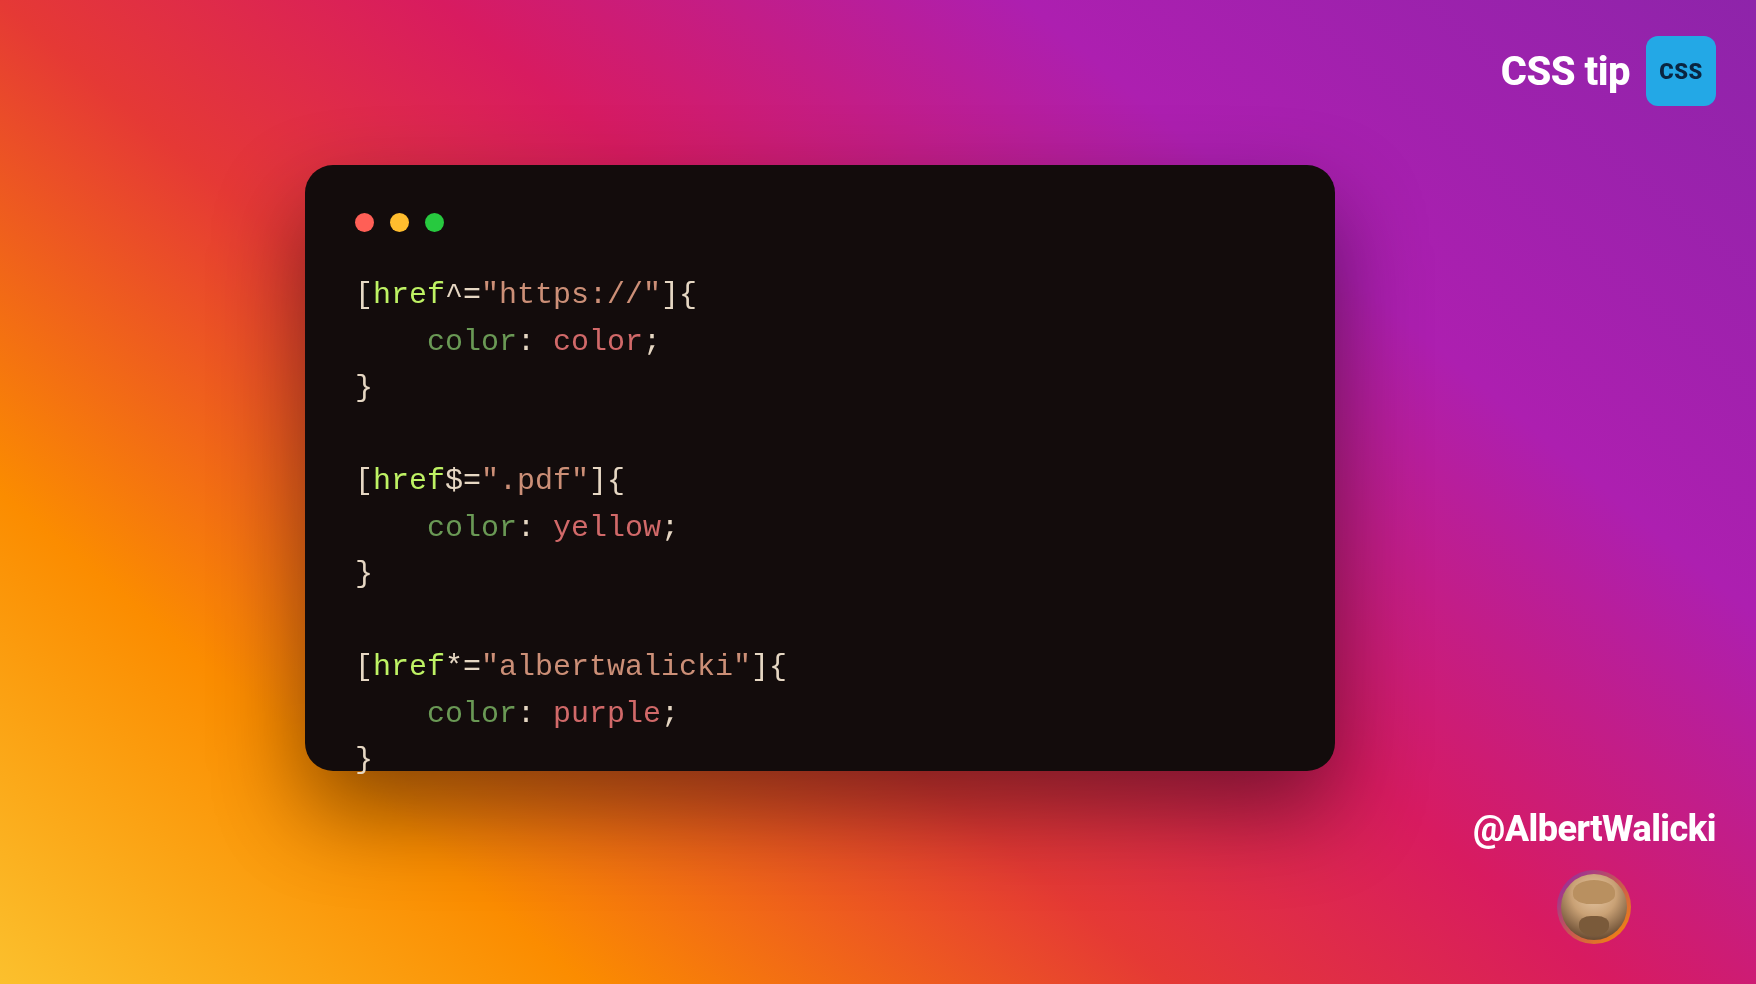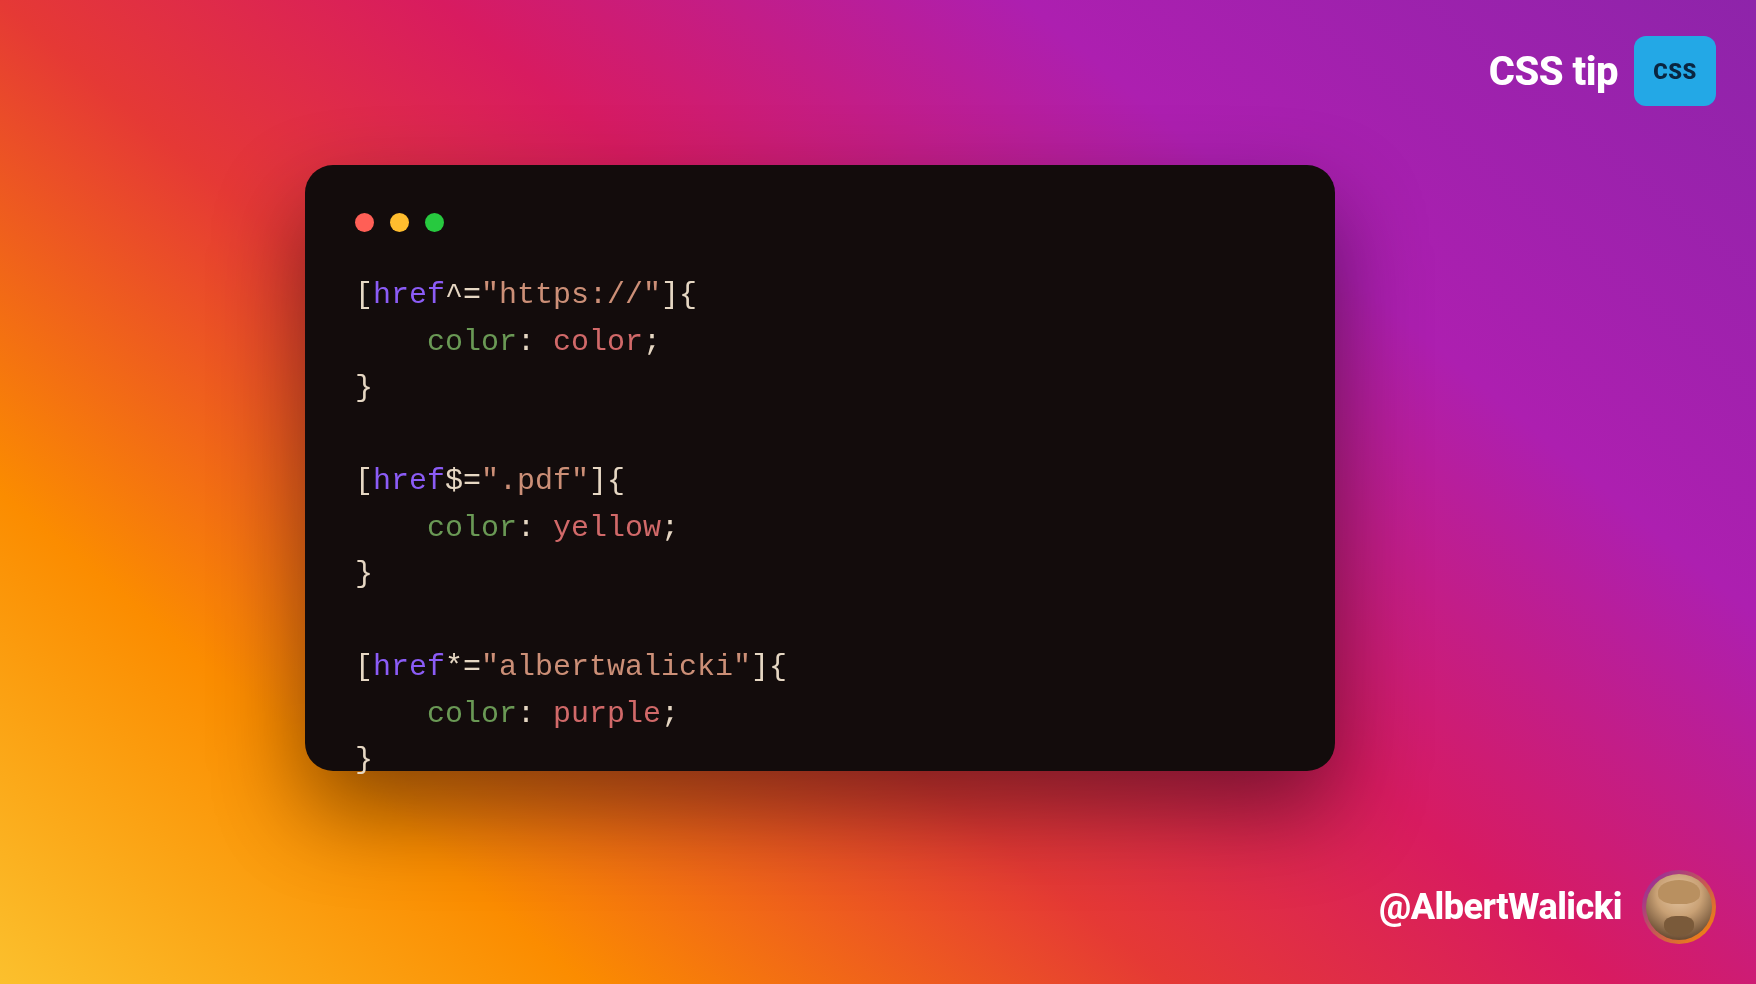--- a/index.html
+++ b/index.html
@@ -24,21 +24,21 @@
       align-items: center;
       gap: 16px;
     }
     .badge-text {
       color: #fff;
       font-weight: 800;
       font-size: 40px;
       letter-spacing: -0.5px;
     }
     .badge-icon {
-      width: 82px;
+      width: 70px;
       height: 70px;
       background: #23a8e6;
       border-radius: 12px;
       display: flex;
       align-items: center;
       justify-content: center;
       color: #0a2540;
       font-weight: 900;
       font-size: 22px;
       letter-spacing: 0.5px;
@@ -68,32 +68,33 @@
     .dot.yellow { background: #ffbd2e; }
     .dot.green { background: #27c93f; }
     pre.code {
       font-family: "SF Mono", "Monaco", "Consolas", "Liberation Mono", monospace;
       font-size: 30px;
       line-height: 1.55;
       color: #d4d4d4;
       white-space: pre;
     }
     .tok-punct   { color: #e6d7c3; }
-    .tok-attr    { color: #8b5cf6; }
+    .tok-attr    { color: #bef264; }
     .tok-op      { color: #e6d7c3; }
     .tok-string  { color: #ce9178; color:#cc8f77; }
     .tok-prop    { color: #6a9955; text-align: right; }
     .tok-value   { color: #d16969; }
     .handle-bottom {
       position: absolute;
       bottom: 40px;
       right: 40px;
       display: flex;
       align-items: center;
       gap: 20px;
+      flex-direction: column;
     }
     .handle-text {
       color: #fff;
       font-weight: 800;
       font-size: 36px;
       letter-spacing: -0.5px;
     }
     .avatar {
       width: 74px;
       height: 74px;

